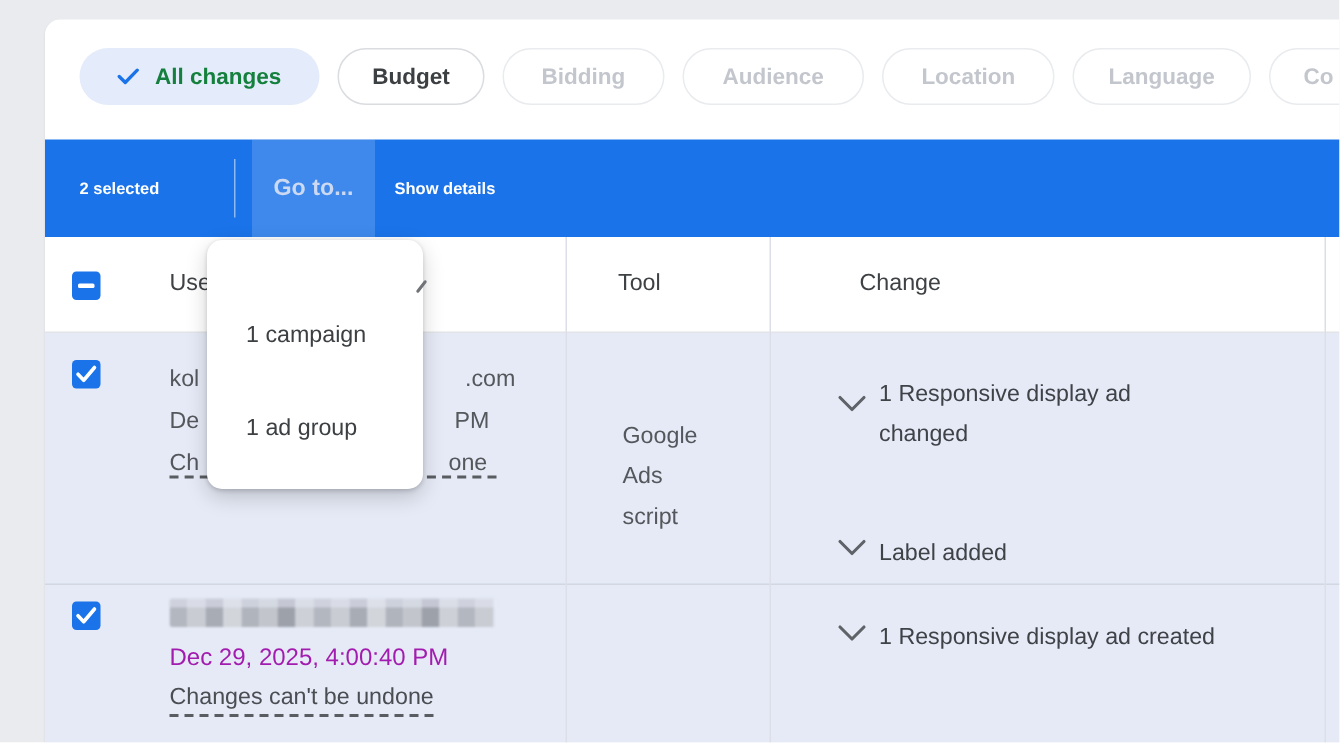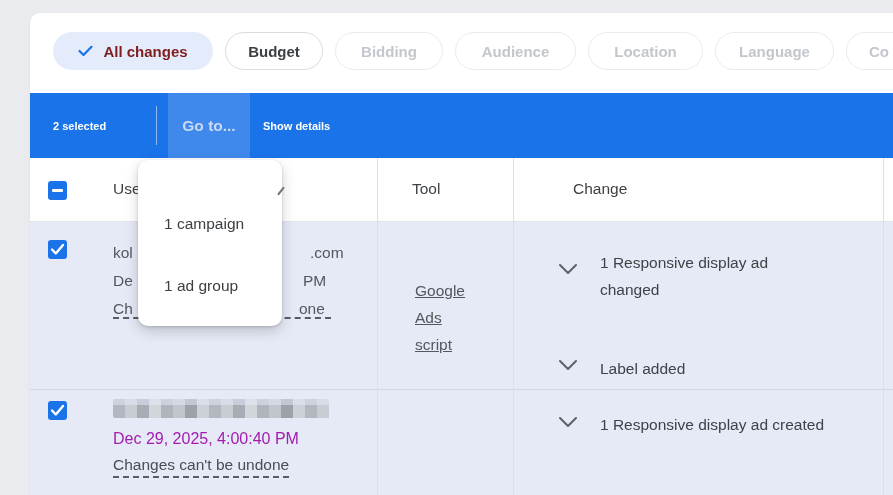--- a/index.html
+++ b/index.html
@@ -21,21 +21,21 @@
     justify-content: center; gap: 10px; font-size: 15px; font-weight: 600;
     background: #fff; border: 1px solid #dadce0; color: #3c4043; cursor: pointer;
   }
   .chip:nth-child(1) { width: 160px; }
   .chip:nth-child(2) { width: 98px; }
   .chip:nth-child(3) { width: 108px; }
   .chip:nth-child(4) { width: 121px; }
   .chip:nth-child(5) { width: 115px; }
   .chip:nth-child(6) { width: 119px; }
   .chip:nth-child(7) { width: 130px; justify-content: flex-start; padding-left: 22px; }
-  .chip.selected { background: #e4ecfb; border: none; color: #7f1d1d; }
+  .chip.selected { background: #e4ecfb; border: none; color: #15803d; }
   .chip.disabled { border-color: #e9ebee; color: #c3c7cd; }
 
   
   .selbar { position: absolute; left: 0; top: 80px; right: 0; height: 65px; background: #1a73e8; }
   .sel-count {
     position: absolute; left: 23px; top: 0; height: 100%;
     display: flex; align-items: center; color: #fff; font-size: 11px; font-weight: 600;
   }
   .sel-div { position: absolute; left: 126px; top: 13px; width: 1px; height: 39px; background: rgba(255,255,255,.5); }
   .goto-btn {
@@ -75,25 +75,25 @@
   .row1 { top: 209px; height: 168px; border-bottom: 1px solid #d2d7e2; }
   .row2 { top: 377px; height: 223px; }
 
   .cell-text { font-size: 15.5px; color: #54575b; }
   .uline { position: relative; width: 218px; height: 28px; }
   .frag-end { position: absolute; top: 0; }
   .dashedline { border-bottom: 2px dashed #595c60; height: 24px; }
   .undo-note { display: inline-block; border-bottom: 2px dashed #595c60; padding-bottom: 2px; color: #4a4d52; }
 
   .cell-user-r1 { position: absolute; left: 83px; top: 17px; line-height: 28px; }
-  .cell-tool { position: absolute; width: 64px; line-height: 27px; text-decoration: underline; }
+  .cell-tool { position: absolute; width: 64px; line-height: 27px; }
   .r1-tool { left: 385px; top: 55px; }
   .r2-tool { left: 385px; top: 12px; }
 
-  .entry { position: absolute; display: flex; gap: 22px; }
+  .entry { position: absolute; display: flex; gap: 8px; }
   .chev { flex: none; margin-top: 4px; }
   .chev.centered { margin-top: 14px; }
   .entry-text { font-size: 15.5px; color: #3f4247; line-height: 27px; }
   .e-r1a { left: 528px; top: 27px; } .e-r1a .entry-text { width: 190px; }
   .e-r1b { left: 528px; top: 133px; }
   .e-r2a { left: 528px; top: 21px; } .e-r2a .entry-text { width: 320px; white-space: nowrap; }
 
   .r2-date { position: absolute; left: 83px; top: 40px; font-size: 16px; color: #a21caf; }
   .r2-undo { position: absolute; left: 83px; top: 66px; font-size: 15.5px; }
 

